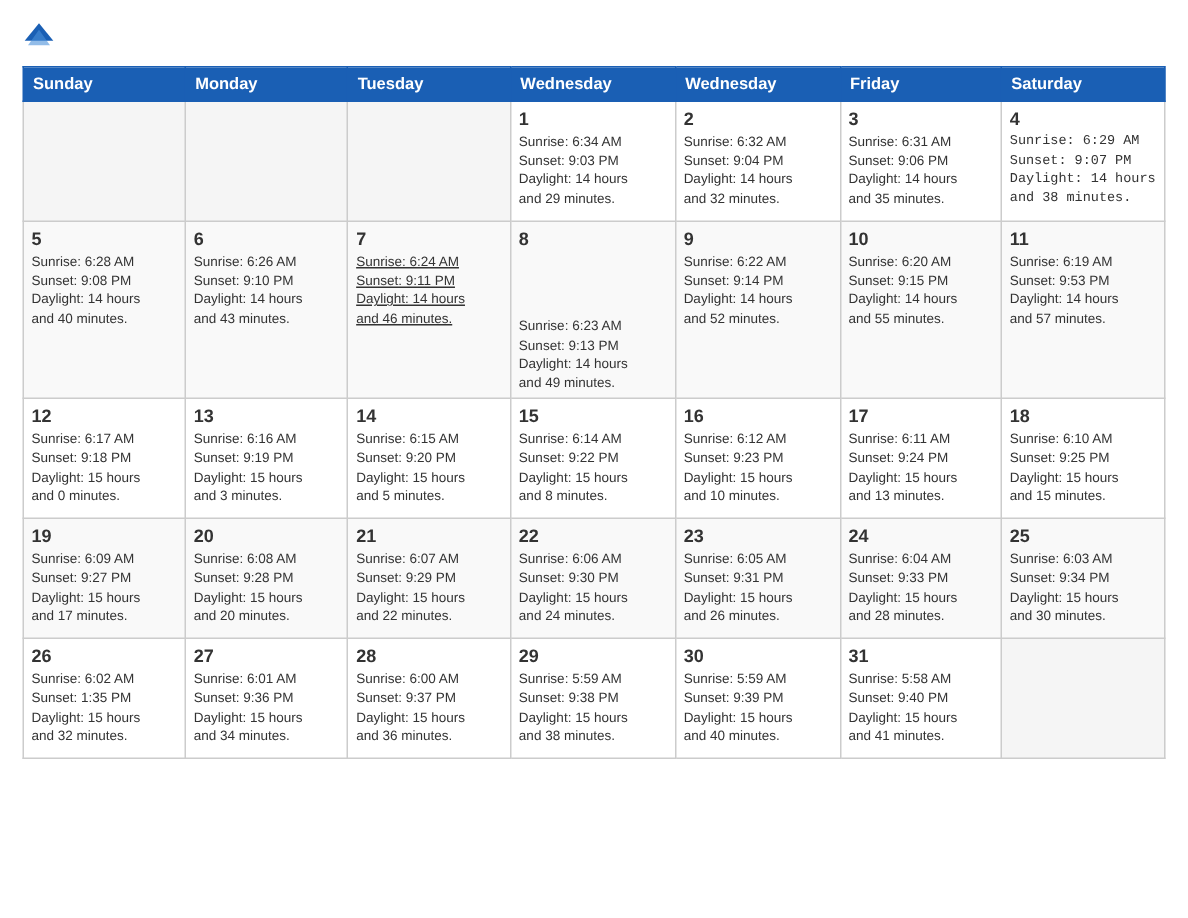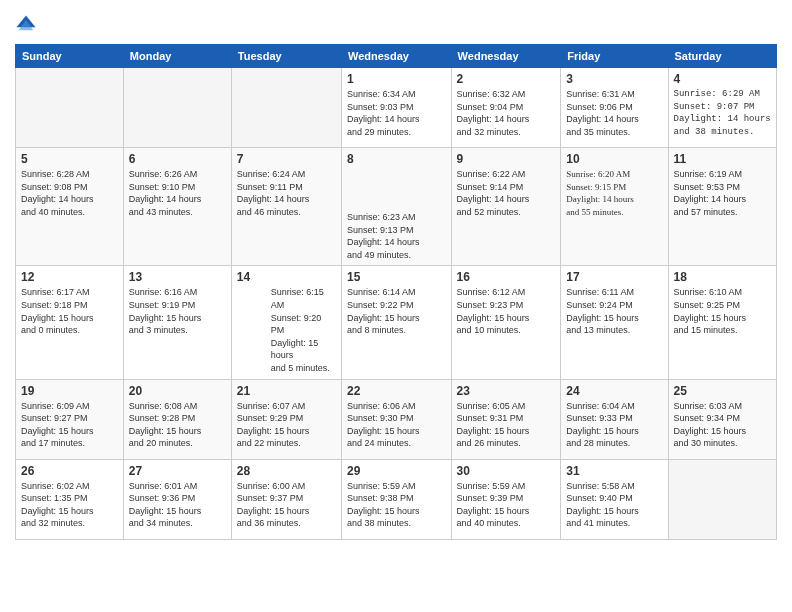--- a/index.html
+++ b/index.html
@@ -164,42 +164,42 @@
           </td>
           <td>
             <div class="day-number">6</div>
             <div class="day-info" style="white-space: pre-line;">Sunrise: 6:26 AM
 Sunset: 9:10 PM
 Daylight: 14 hours
 and 43 minutes.</div>
           </td>
           <td>
             <div class="day-number">7</div>
-            <div class="day-info" style="white-space: pre-line;">Sunrise: 6:24 AM
+            <div class="day-info" style="white-space: pre-line; text-decoration: underline;">Sunrise: 6:24 AM
 Sunset: 9:11 PM
 Daylight: 14 hours
 and 46 minutes.</div>
           </td>
           <td>
             <div class="day-number">8</div>
             <div class="day-info" style="white-space: pre-line; margin-top: 45px;">Sunrise: 6:23 AM
 Sunset: 9:13 PM
 Daylight: 14 hours
 and 49 minutes.</div>
           </td>
           <td>
             <div class="day-number">9</div>
             <div class="day-info" style="white-space: pre-line;">Sunrise: 6:22 AM
 Sunset: 9:14 PM
 Daylight: 14 hours
 and 52 minutes.</div>
           </td>
           <td>
             <div class="day-number">10</div>
-            <div class="day-info" style="white-space: pre-line; font-family: Liberation Serif, serif;">Sunrise: 6:20 AM
+            <div class="day-info" style="white-space: pre-line;">Sunrise: 6:20 AM
 Sunset: 9:15 PM
 Daylight: 14 hours
 and 55 minutes.</div>
           </td>
           <td>
             <div class="day-number">11</div>
             <div class="day-info" style="white-space: pre-line;">Sunrise: 6:19 AM
 Sunset: 9:53 PM
 Daylight: 14 hours
 and 57 minutes.</div>
@@ -215,21 +215,21 @@
           </td>
           <td>
             <div class="day-number">13</div>
             <div class="day-info" style="white-space: pre-line;">Sunrise: 6:16 AM
 Sunset: 9:19 PM
 Daylight: 15 hours
 and 3 minutes.</div>
           </td>
           <td>
             <div class="day-number">14</div>
-            <div class="day-info" style="white-space: pre-line; margin-left: 34px;">Sunrise: 6:15 AM
+            <div class="day-info" style="white-space: pre-line;">Sunrise: 6:15 AM
 Sunset: 9:20 PM
 Daylight: 15 hours
 and 5 minutes.</div>
           </td>
           <td>
             <div class="day-number">15</div>
             <div class="day-info" style="white-space: pre-line;">Sunrise: 6:14 AM
 Sunset: 9:22 PM
 Daylight: 15 hours
 and 8 minutes.</div>

